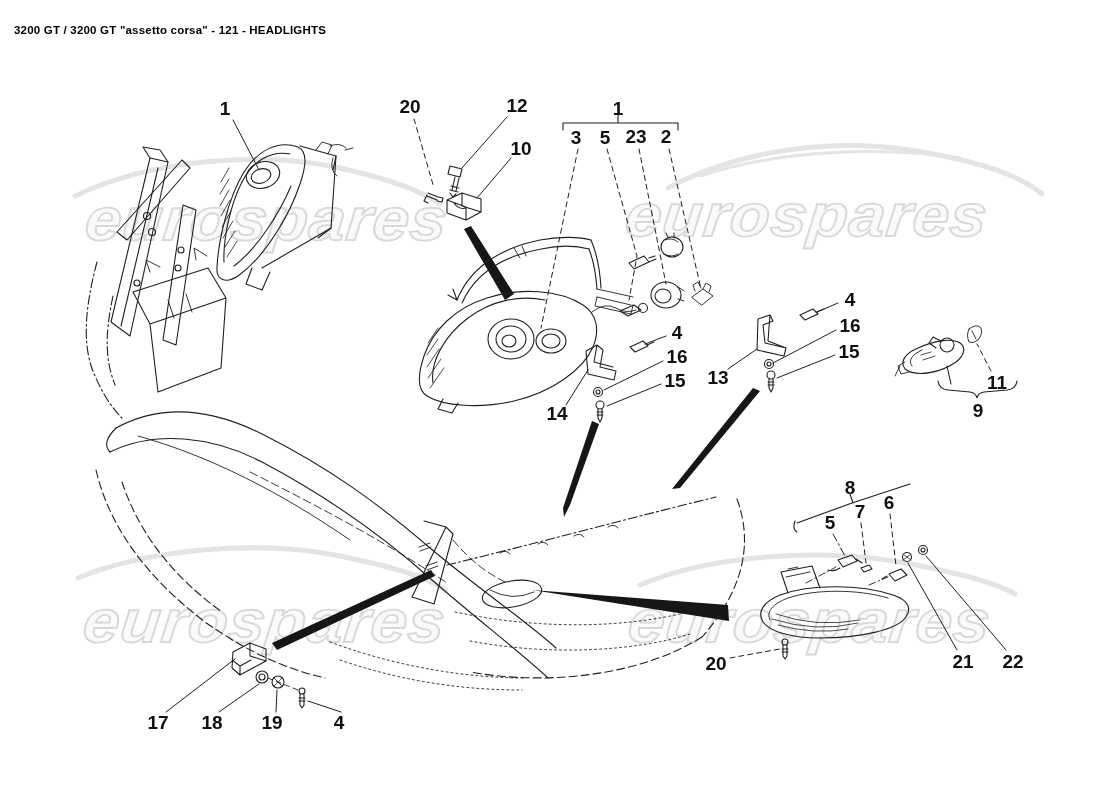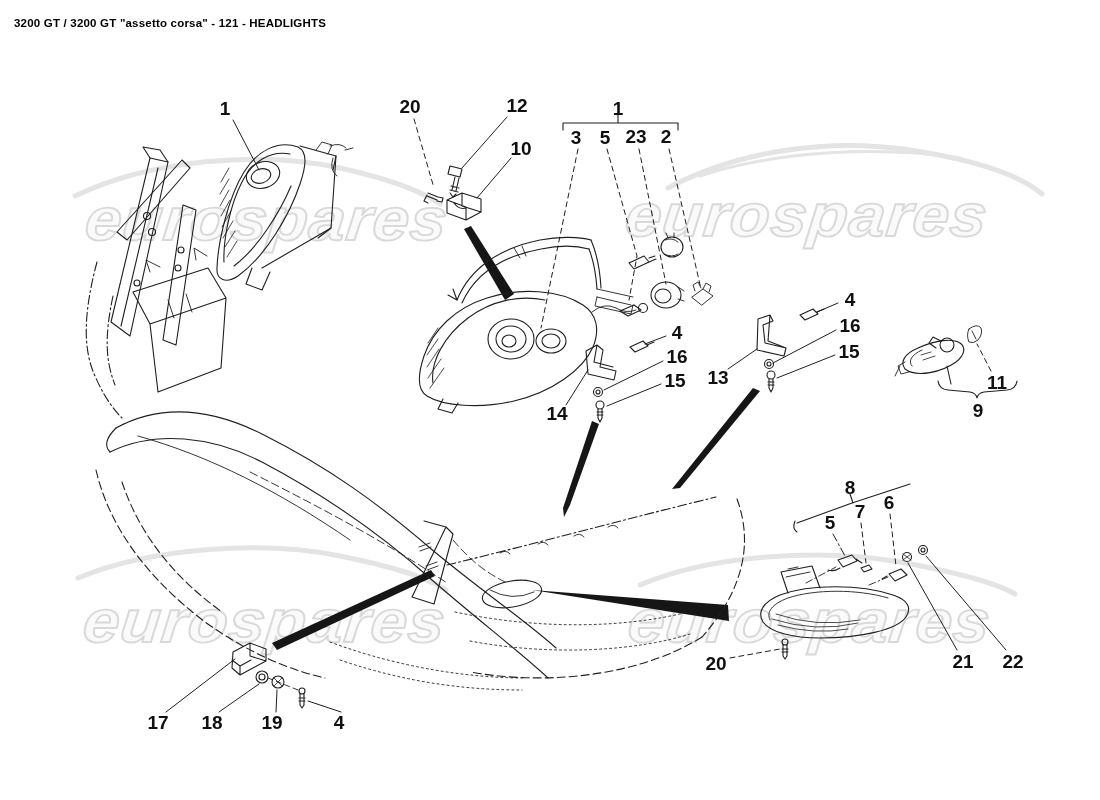--- a/index.html
+++ b/index.html
@@ -1,21 +1,21 @@
 <!DOCTYPE html>
 <html><head>
 <meta charset="utf-8">
 <style>
   html,body{margin:0;padding:0;}
   body{
     width:1100px;height:800px;position:relative;background:#ffffff;
     overflow:hidden;font-family:"Liberation Sans",sans-serif;
   }
   .page-title{
-    position:absolute;left:14px;top:17px;z-index:3;
+    position:absolute;left:14px;top:24px;z-index:3;
     font:bold 11.5px "Liberation Sans",sans-serif;color:#000;
     letter-spacing:.2px;white-space:nowrap;
   }
   .wm{
     position:absolute;z-index:0;white-space:nowrap;user-select:none;
     font:italic 700 64px "Liberation Sans",sans-serif;
     color:rgba(250,250,250,.92);
     -webkit-text-stroke:2px #d9d9d9;
     letter-spacing:1px;transform:skewX(-6deg) scale(1.02,.94);
     transform-origin:left bottom;

